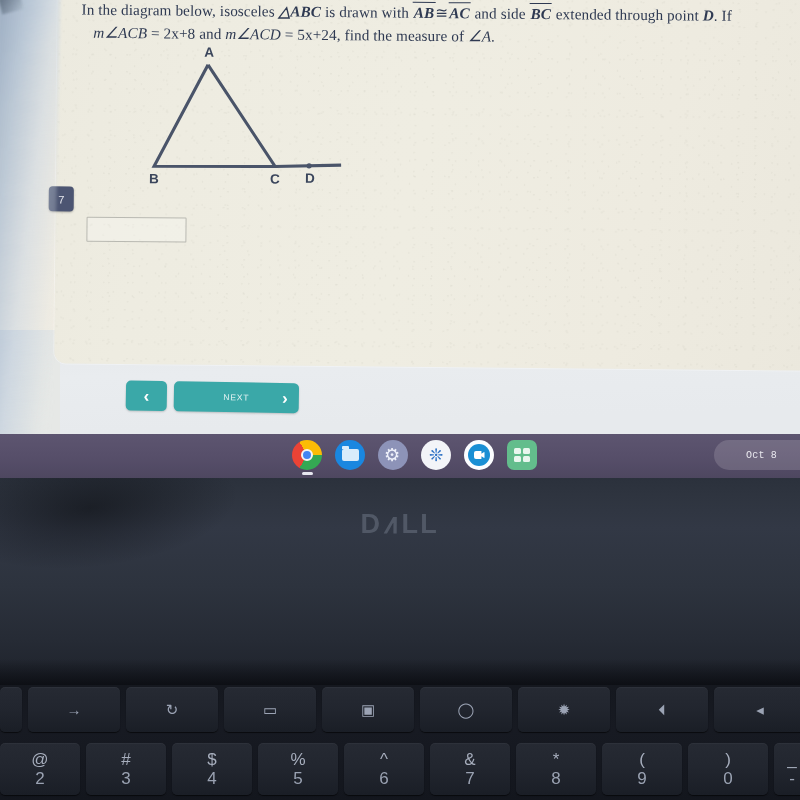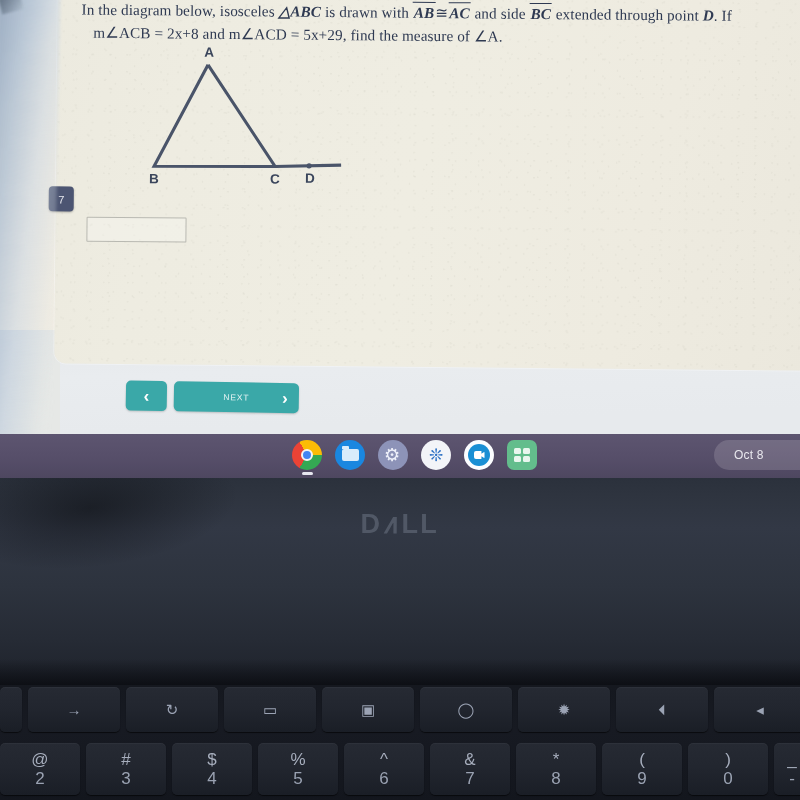--- a/index.html
+++ b/index.html
@@ -135,21 +135,21 @@
     color: #2f3a52;
     font-family: "Liberation Serif", serif;
     font-size: 15.2px;
     line-height: 22px;
     letter-spacing: 0.1px;
   }
   .qline2 {
     margin-top: 1px;
     padding-left: 12px;
   }
-  .ital { }
+  .ital { font-style: italic; }
   .bolditalic { font-style: italic; font-weight: 700; }
   .ovl {
     position: relative;
     font-style: italic;
     font-weight: 700;
     padding: 0 1px;
   }
   .ovl::before {
     content: "";
     position: absolute;
@@ -370,23 +370,24 @@
     min-width: 86px;
     background: rgba(235,234,240,0.17);
     border-radius: 16px 0 0 16px;
     display: flex;
     align-items: center;
     padding: 0 14px 0 20px;
     box-sizing: border-box;
   }
   .statusarea .date {
     color: #e9e8ee;
-    font-family: Liberation Sans, sans-serif;
-    font-size: 12px;
+    font-family: Liberation Mono, monospace;
+    font-size: 10px;
     letter-spacing: 0.2px;
+    margin-left: 12px;
   }
 
   
   .bezel {
     position: absolute;
     left: 0;
     top: 478px;
     width: 800px;
     height: 207px;
     background:
@@ -491,21 +492,21 @@
     <div class="browser-bg"></div>
     <div class="browser-lower"></div>
     <div class="browser-lower-left"></div>
 
     <div class="card">
       <div class="card-noise"></div>
 
       <div class="qtext">
         <div><span>In the diagram below, isosceles </span><span class="bolditalic">△ABC</span><span> is drawn with </span><span class="ovl">AB</span><span>≅</span><span class="ovl">AC</span><span> and side </span><span class="ovl">BC</span><span> extended through point </span><span class="bolditalic">D</span><span>. If</span></div>
 
-        <div class="qline2"><span class="ital">m∠ACB</span><span> = 2x+8</span><span> and </span><span class="ital">m∠ACD</span><span> = 5x+29</span><span>, find the measure of </span><span class="ital">∠A</span><span>.</span></div>
+        <div class="qline2"><span class="ital">m∠ACB</span><span> = 2x+8</span><span> and </span><span class="ital">m∠ACD</span><span> = 5x+24</span><span>, find the measure of </span><span class="ital">∠A</span><span>.</span></div>
       </div>
 
       <div class="figure">
         <svg width="290" height="160" viewBox="0 0 290 160">
           <polyline id="tri-path" fill="none" stroke="#4a5469" stroke-width="3.1" stroke-linejoin="miter" stroke-linecap="butt" points="129,29 76,131 197,130 129,29"></polyline>
           <line id="ray-path" stroke="#4a5469" stroke-width="3.1" stroke-linecap="butt" x1="197" y1="130" x2="263" y2="128"></line>
           <circle id="d-dot" r="2.6" fill="#4a5469" cx="231" cy="129"></circle>
         </svg>
         <span class="ptlabel" id="lbl-A" style="left: 125px; top: 9px; color: rgb(59, 70, 92);">A</span>
         <span class="ptlabel" id="lbl-B" style="left: 71px; top: 136px; color: rgb(59, 70, 92);">B</span>

